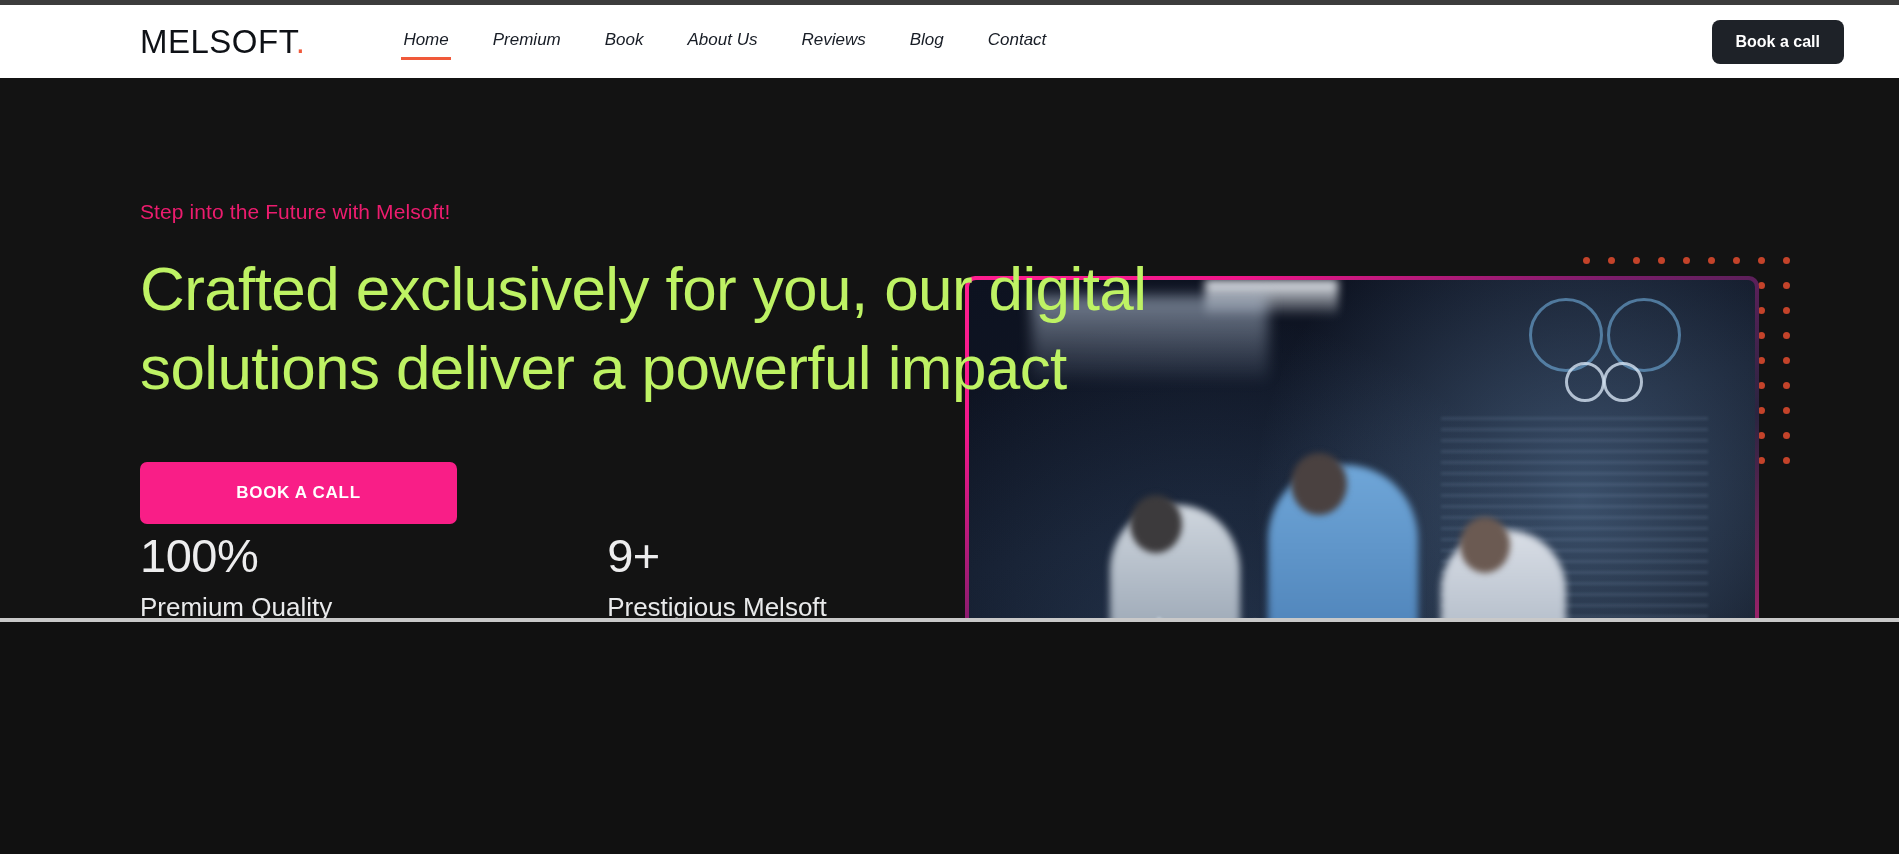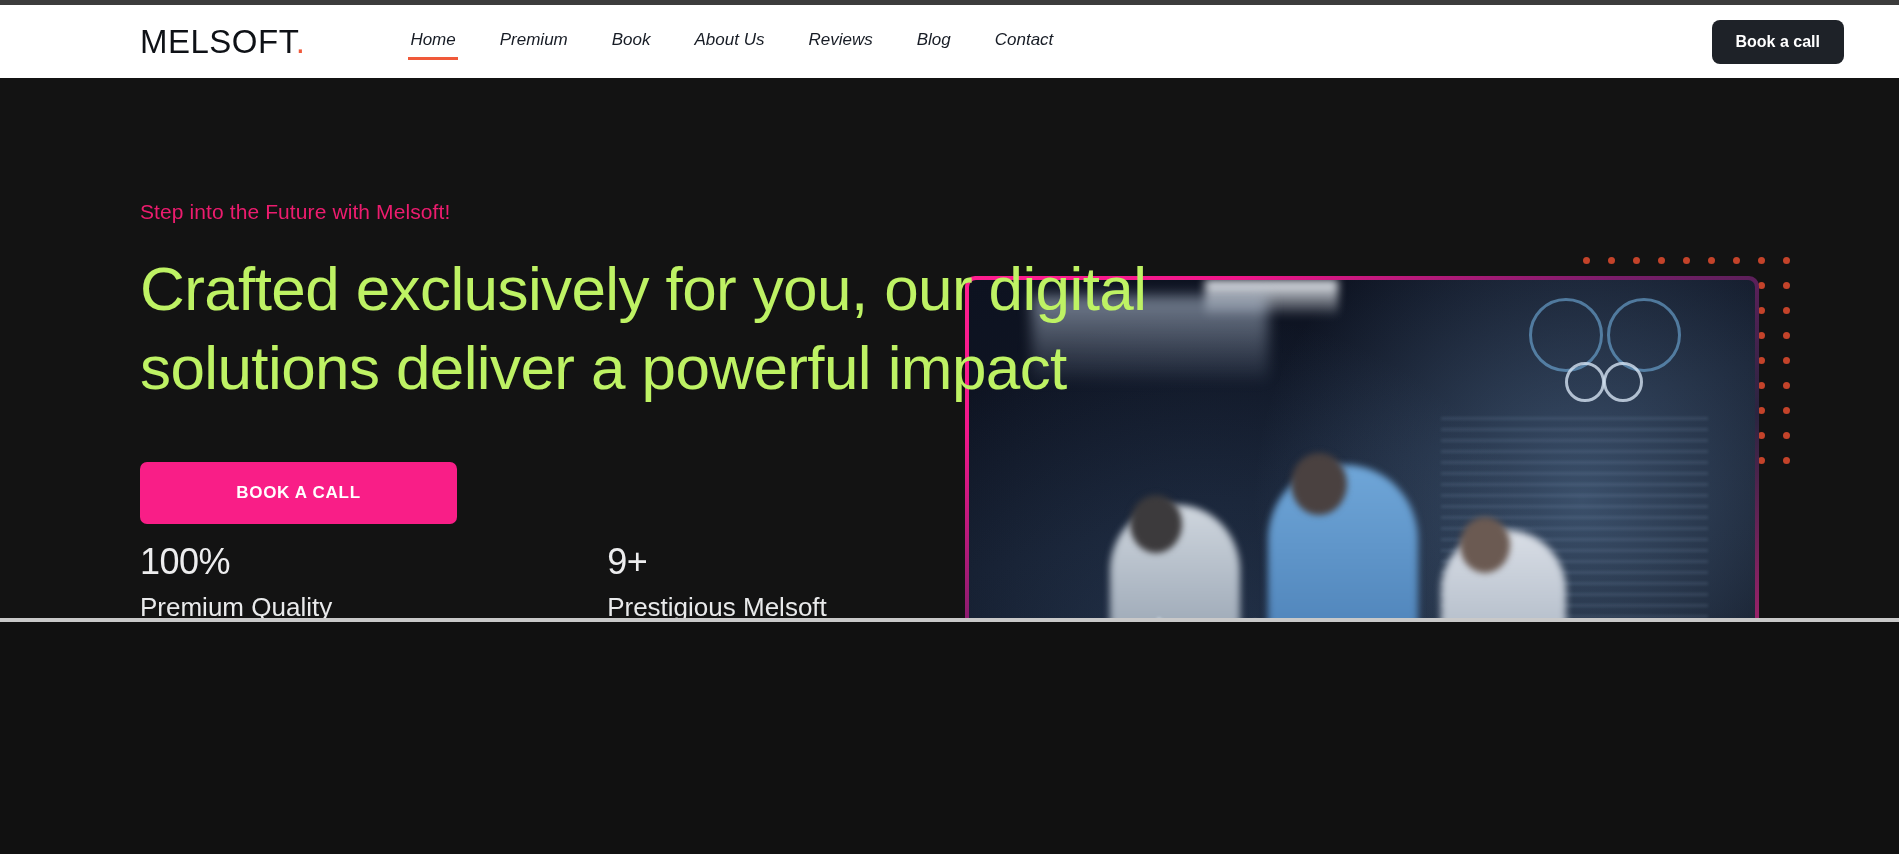--- a/index.html
+++ b/index.html
@@ -20,21 +20,20 @@
   }
 
   
   .site-header {
     height:73px;
     background:#ffffff;
     display:flex;
     align-items:center;
     padding:0 55px 0 140px;
     position:relative;
-    gap:7px;
   }
   .brand {
     font-size:33px;
     letter-spacing:0.5px;
     color:#0e1116;
     font-weight:400;
     white-space:nowrap;
     user-select:none;
   }
   .brand-dot { color:#f0593a; }
@@ -230,21 +229,21 @@
   .stats {
     position:absolute;
     left:140px;
     bottom:0;
     display:flex;
     gap:275px;
     z-index:3;
   }
   .stat-value {
     color:#ededee;
-    font-size:36px;
+    font-size:47px;
     font-weight:400;
     letter-spacing:-0.5px;
     line-height:1.18;
   }
   .stat-label {
     color:#e9eaeb;
     font-size:26px;
     font-weight:400;
     margin-top:10px;
     line-height:1.1;

